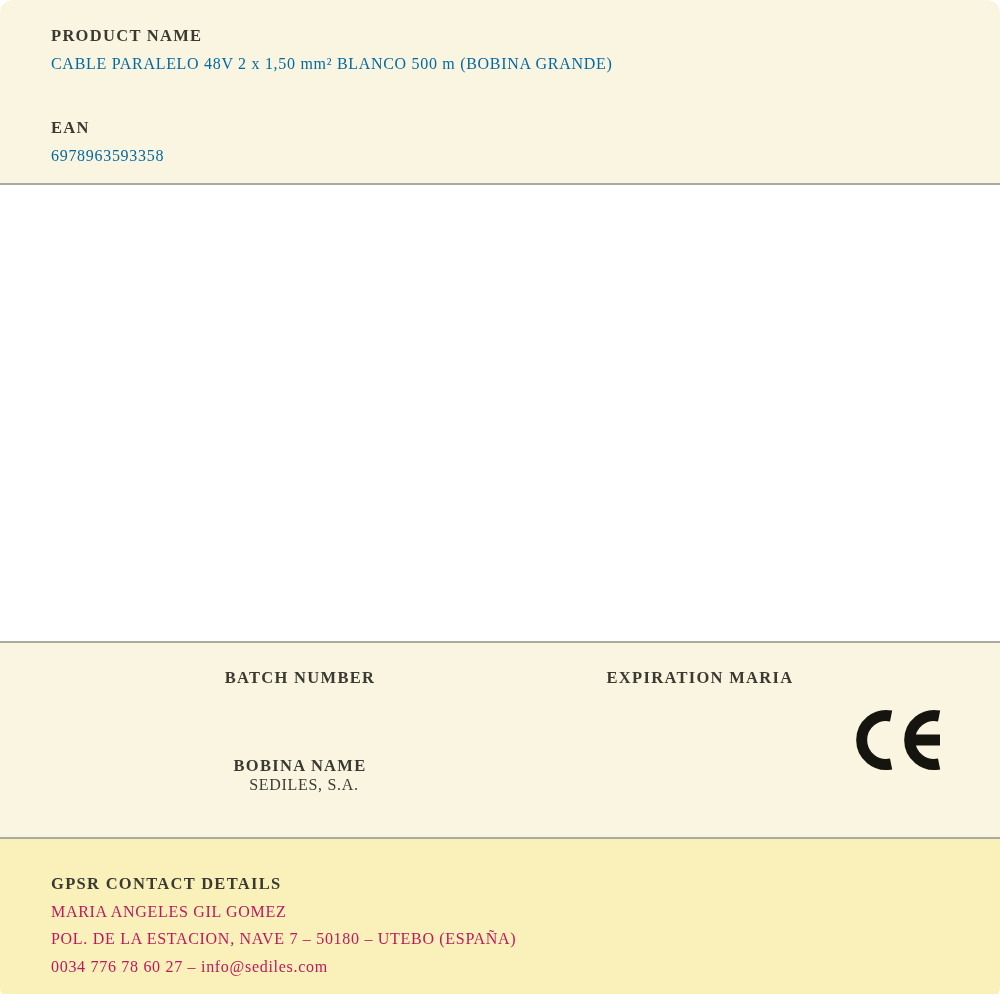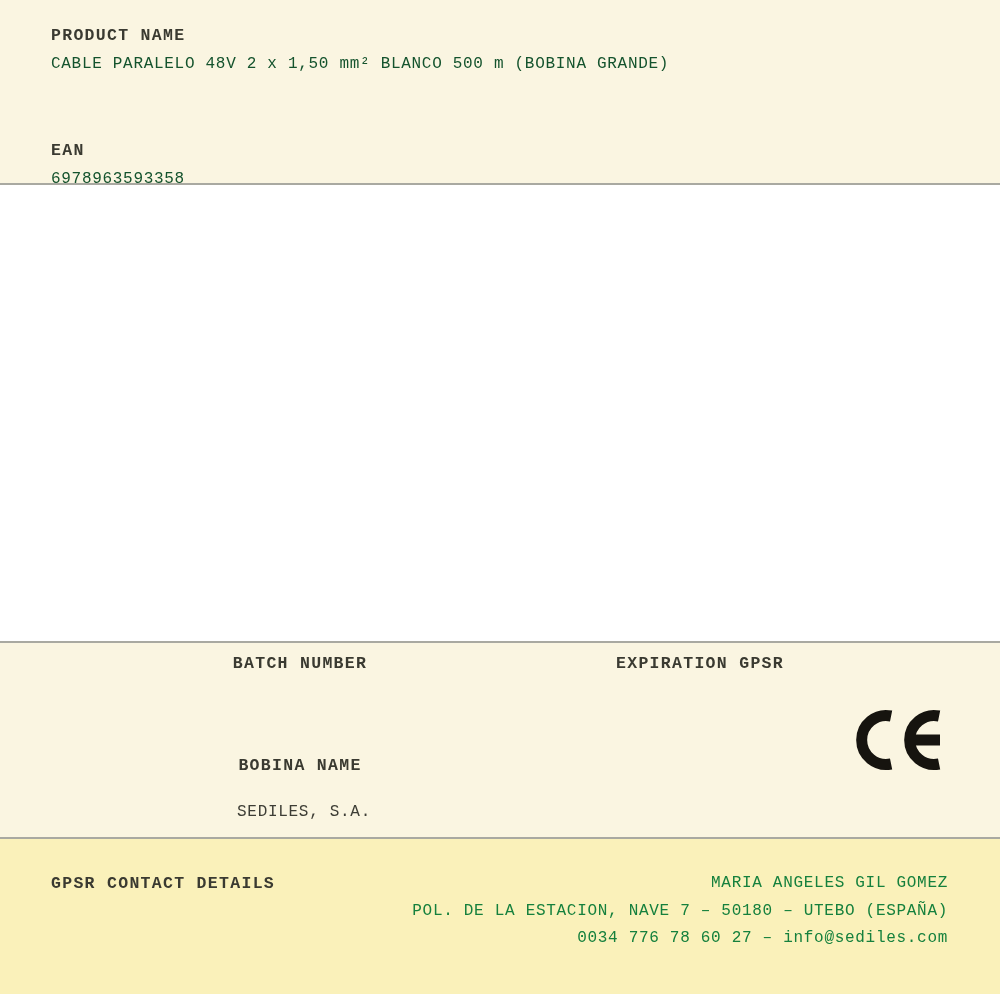--- a/index.html
+++ b/index.html
@@ -1,101 +1,103 @@
 <!DOCTYPE html>
 <html><head>
 <meta charset="utf-8">
 <style>
   * { margin:0; padding:0; box-sizing:border-box; }
   html,body { background:#ffffff; }
   .page {
     position:relative;
     width:1000px; height:1000px;
     background:#ffffff;
-    font-family:Liberation Mono, monospace;
+    font-family:Liberation Serif, serif;
     color:#3d3d35;
     overflow:hidden;
+    border-radius:13px;
   }
   
   .sec-top {
     height:185px;
     background:#faf5e1;
     border-bottom:2px solid #a9a9a1;
     padding:27px 52px 0 51px;
   }
   .fld-label {
     font-weight:bold;
     font-size:16.5px;
     letter-spacing:1.3px;
     line-height:18px;
     color:#3a3a31;
   }
   .fld-value {
     font-size:16px;
     letter-spacing:0.7px;
     line-height:20px;
     margin-top:9px;
-    color:#14532d;
+    color:#0369a1;
   }
-  .ean-block { margin-top:68px; }
+  .ean-block { margin-top:45px; }
   
   .sec-white {
     height:458px;
     background:#ffffff;
     border-bottom:2px solid #a9a9a1;
   }
   
   .sec-mid {
     position:relative;
     height:196px;
     background:#faf5e1;
     border-bottom:2px solid #a9a9a1;
   }
   .col-left  { position:absolute; left:0;     width:600px; text-align:center; }
   .col-right { position:absolute; left:400px; width:600px; text-align:center; }
-  .row1 { top:12px; }
+  .row1 { top:26px; }
   .row2 { top:114px; }
   .mid-value {
     font-size:16px;
     letter-spacing:0.7px;
     line-height:20px;
-    margin-top:27px;
+    margin-top:0;
     padding-left:8px;
   }
   .ce-wrap {
     position:absolute;
     left:856px; top:66px;
     width:89px; height:62px;
   }
   .ce-wrap svg { display:block; width:100%; height:100%; }
   
   .sec-bottom {
     height:155px;
     background:#faf1ba;
     padding:31px 52px 0 51px;
   }
   .gpsr-row {
     display:flex;
     justify-content:space-between;
     align-items:flex-start;
     line-height:27.5px;
+    flex-direction:column;
   }
   .gpsr-label {
     font-weight:bold;
     font-size:16.5px;
     letter-spacing:1.3px;
     color:#3a3a31;
     line-height:27.5px;
   }
   .contact-line {
-    text-align:right;
+    text-align:left;
     font-size:16px;
     letter-spacing:0.7px;
     line-height:27.5px;
-    color:#15803d;
+    color:#be185d;
   }
 </style>
 </head>
 <body>
 
 <div class="page">
 
   <div class="sec-top">
     <div>
       <div class="fld-label">PRODUCT NAME</div>
@@ -110,21 +112,21 @@
   <div class="sec-white"></div>
 
   <div class="sec-mid">
 
     <div class="col-left row1">
       <div class="fld-label">BATCH NUMBER</div>
       <div class="mid-value"></div>
     </div>
 
     <div class="col-right row1">
-      <div class="fld-label">EXPIRATION GPSR</div>
+      <div class="fld-label">EXPIRATION MARIA</div>
       <div class="mid-value"></div>
     </div>
 
     <div class="col-left row2">
       <div class="fld-label">BOBINA NAME</div>
       <div class="mid-value">SEDILES, S.A.</div>
     </div>
 
 
     <div class="ce-wrap">

